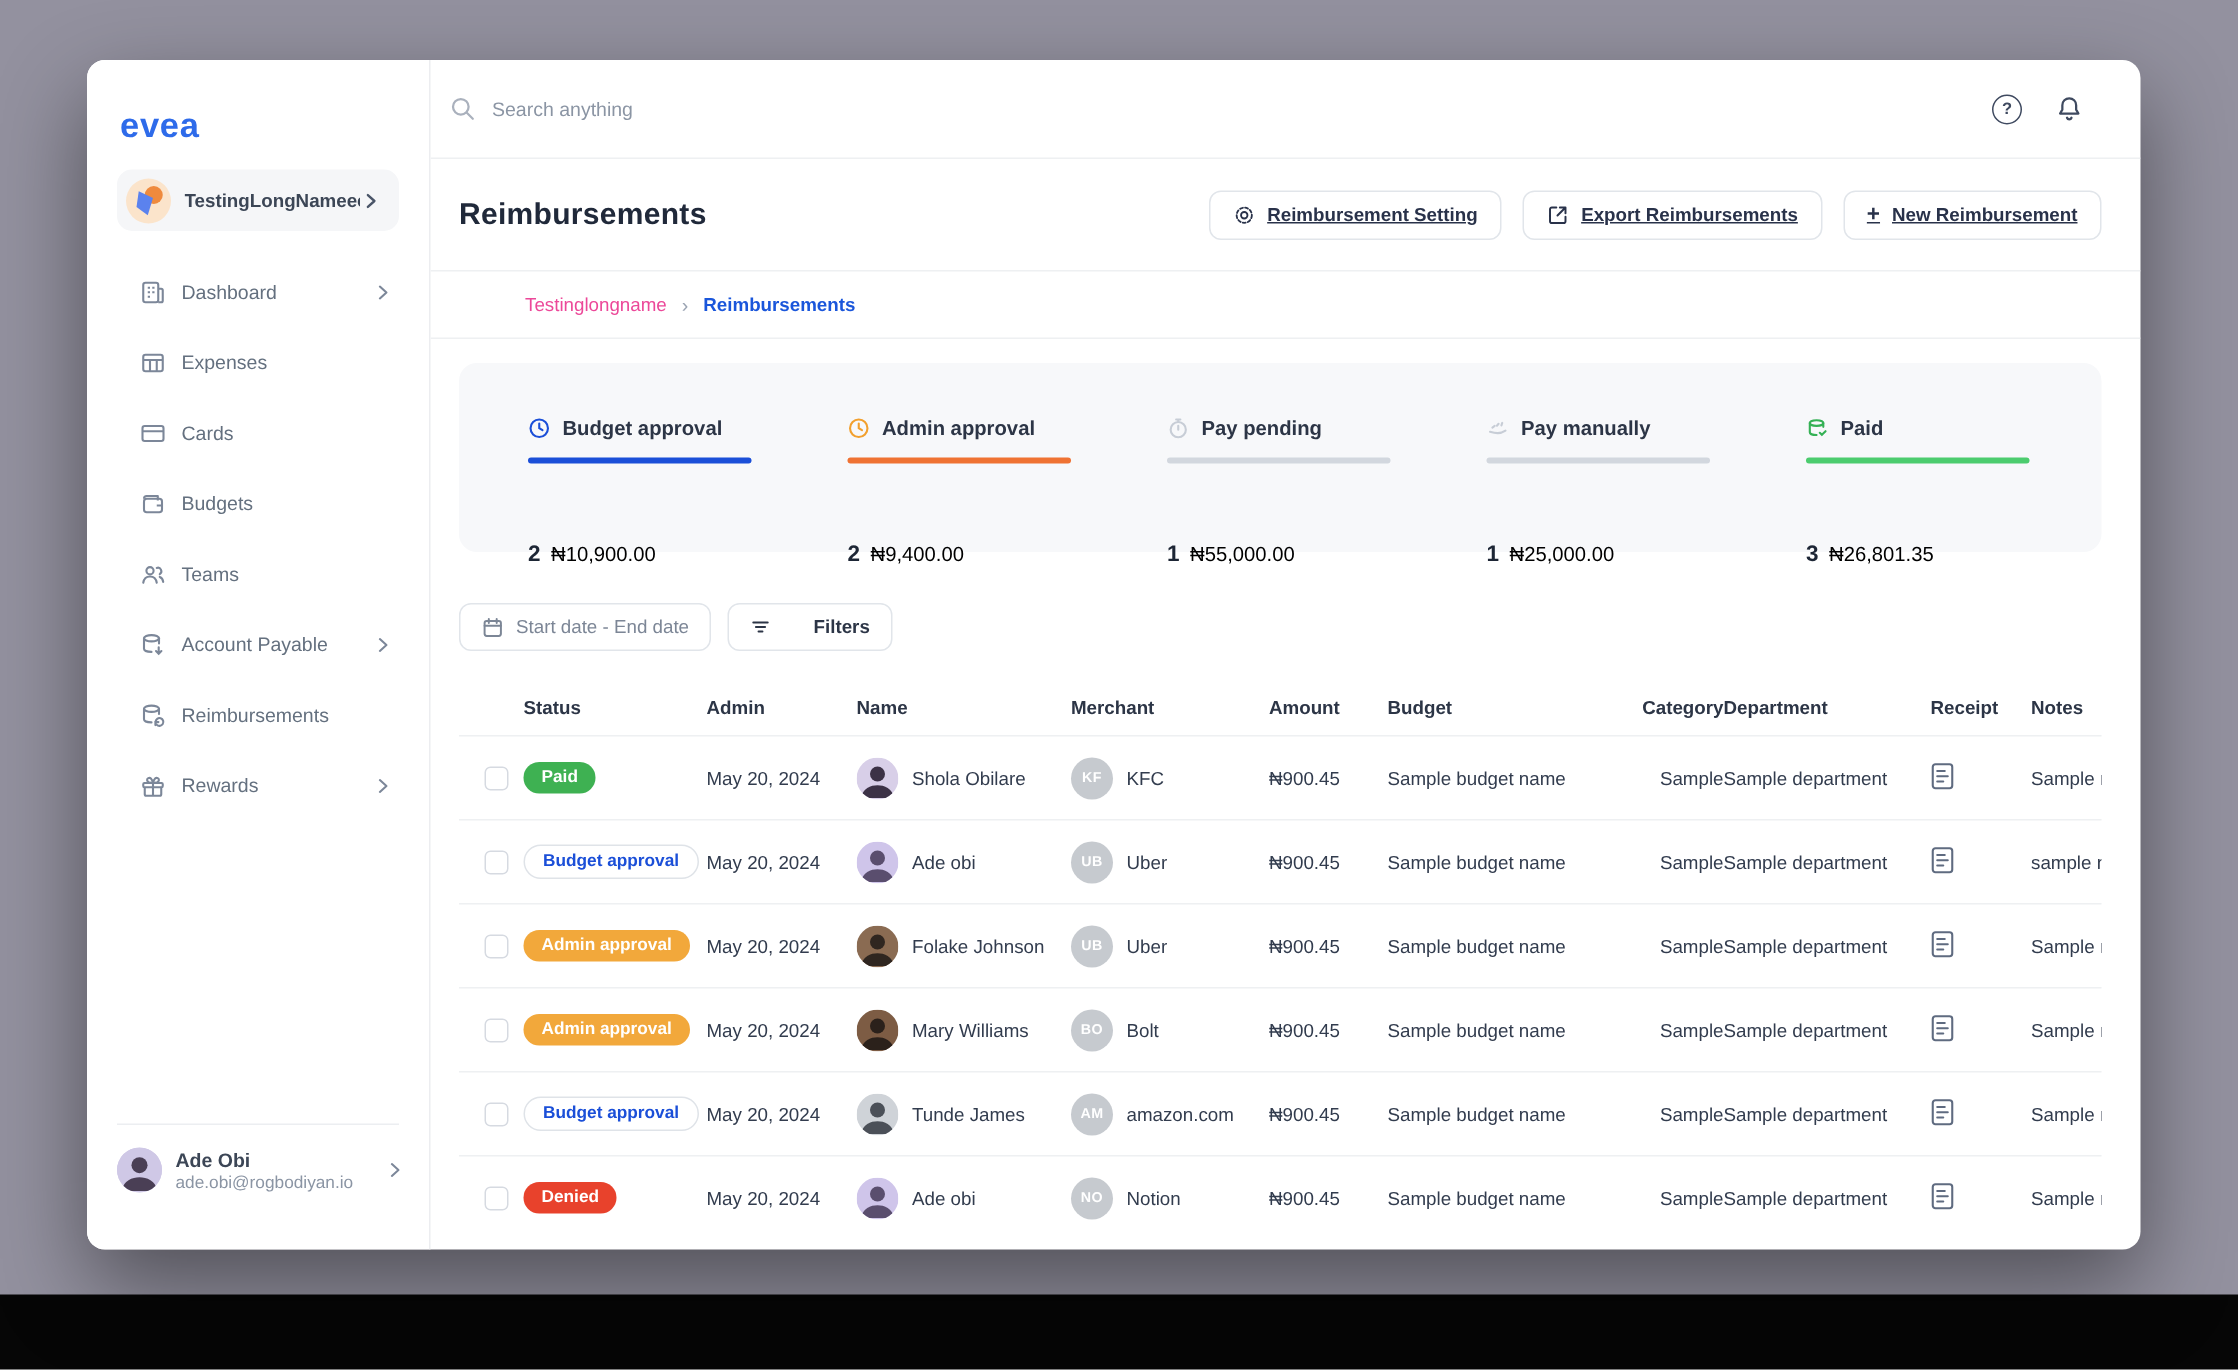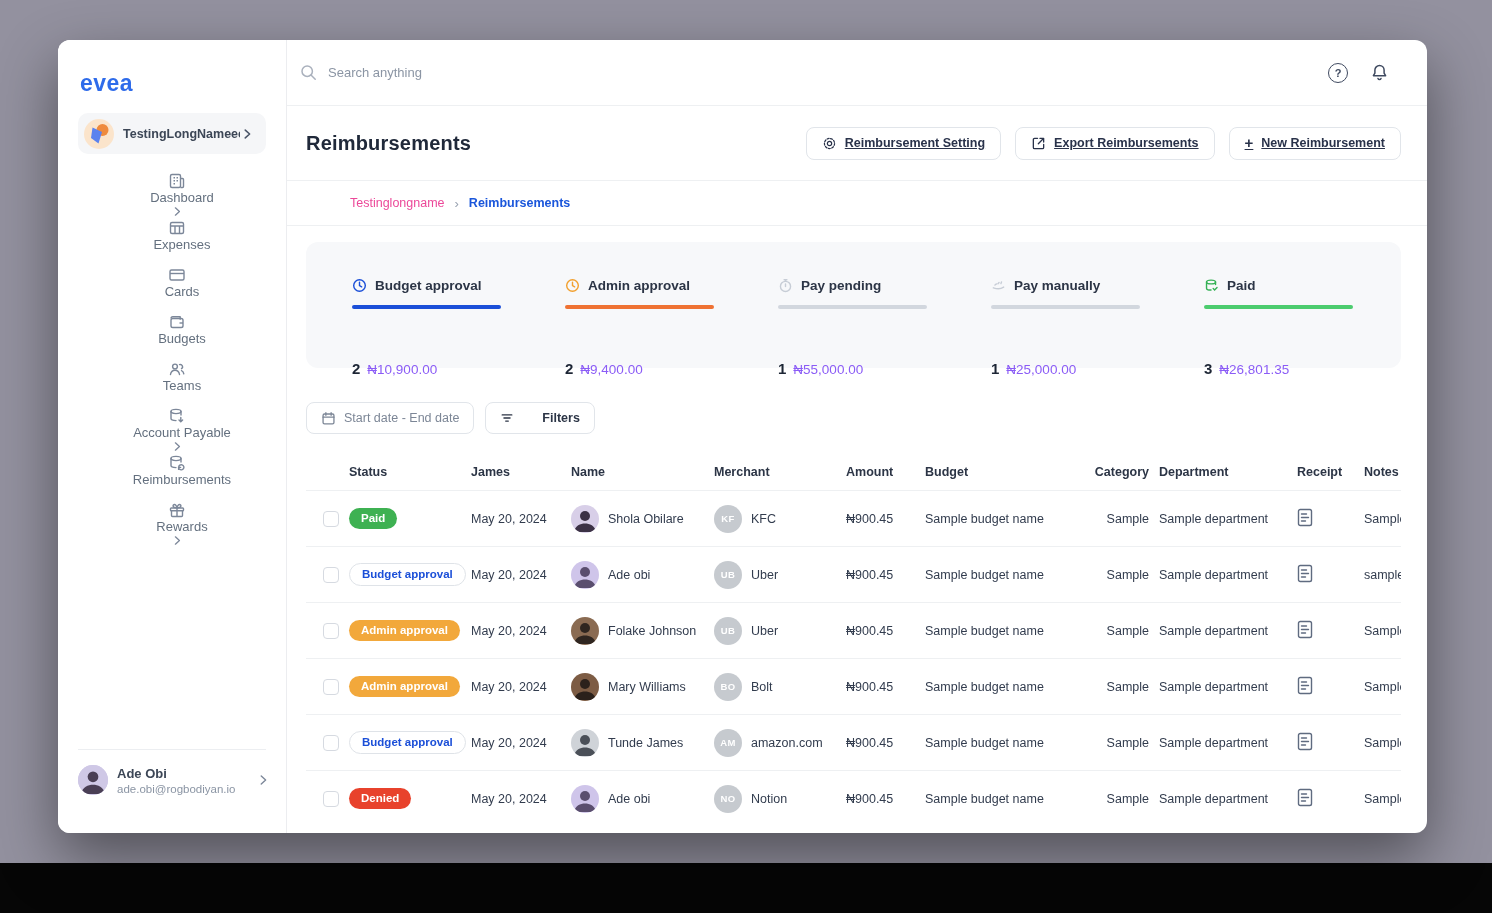--- a/index.html
+++ b/index.html
@@ -8,21 +8,21 @@
   .desktop { position:absolute; top:0; left:0; width:1492px; height:863px; background:#93919f; }
   .window { position:absolute; left:58px; top:40px; width:1369px; height:793px; background:#fff; border-radius:12px; box-shadow:0 24px 60px rgba(0,0,0,.45); overflow:hidden; display:flex; }
 
   
   .sidebar { width:229px; flex:0 0 229px; border-right:1px solid #ecedf0; position:relative; background:#fff; }
   .logo { margin:30px 0 0 22px; font-size:23px; font-weight:700; color:#2e6bea; letter-spacing:.5px; }
   .company { margin:16px 20px 0 20px; height:41px; background:#f5f6f8; border-radius:10px; display:flex; align-items:center; padding:0 12px 0 6px; cursor:pointer; }
   .company-avatar { width:30px; height:30px; border-radius:50%; background:#fbe4cb; display:flex; align-items:center; justify-content:center; overflow:hidden; flex:0 0 30px; }
   .company-name { flex:1; margin-left:9px; font-size:12.5px; font-weight:700; color:#3c4656; white-space:nowrap; overflow:hidden; }
   .menu { margin-top:17px; }
-  .menu-item { height:47px; display:flex; align-items:center; padding:0 24px 0 34px; cursor:pointer;flex-direction:column; }
+  .menu-item { height:47px; display:flex; align-items:center; padding:0 24px 0 34px; cursor:pointer; }
   .menu-item .mi-icon { width:19px; height:19px; flex:0 0 19px; display:flex; align-items:center; justify-content:center; }
   .menu-item .mi-label { margin-left:10px; flex:1; font-size:13px; color:#64707f; }
   .chev { width:14px; height:14px; }
   .sidebar-footer { position:absolute; left:0; right:0; bottom:0; height:84px; }
   .sidebar-footer .divider { margin:0 20px; border-top:1px solid #eceef1; }
   .profile { display:flex; align-items:center; padding:15px 16px 0 20px; cursor:pointer; }
   .profile-avatar { width:30px; height:30px; border-radius:50%; background:#cfc8e6; overflow:hidden; flex:0 0 30px; }
   .profile-texts { flex:1; margin-left:9px; overflow:hidden; }
   .profile-name { font-size:13px; font-weight:700; color:#3c4656; }
   .profile-email { font-size:11.5px; color:#8b95a4; margin-top:2px; white-space:nowrap; }
@@ -54,41 +54,41 @@
   .tabs-card { height:126px; background:#f7f8fa; border-radius:12px; display:flex; padding:36px 0 0 46px; gap:64px; }
   .stab { width:149px; cursor:pointer; }
   .stab-top { display:flex; align-items:center; gap:8px; font-size:13.5px; font-weight:700; color:#2c3546; white-space:nowrap; }
   .stab-bar { height:4px; border-radius:2px; margin-top:12px; }
   .bar-blue { background:#1b4fd8; }
   .bar-orange { background:#ef7233; }
   .bar-gray { background:#d2d7de; }
   .bar-green { background:#4ccc6e; }
   .stab-nums { margin-top:13px; display:flex; align-items:baseline; gap:7px; }
   .stab-count { font-size:15px; font-weight:700; color:#1d2635; }
-  .stab-amount { font-size:13.5px; color:#8b5cf6;margin-top:40px; }
+  .stab-amount { font-size:13.5px; color:#000000;margin-top:40px; }
 
   
   .filter-row { margin-top:34px; display:flex; gap:11px; }
   .fbtn { height:32px; background:#fff; border:1px solid #e1e5ea; border-radius:8px; display:flex; align-items:center; gap:8px; padding:0 14px; font-size:12.5px; color:#7c8696; cursor:pointer; font-family:inherit; }
   .fbtn.dark { color:#2c3546; font-weight:700;gap:28px; }
 
   
   .table { margin-top:20px; }
   .trow { display:flex; align-items:center; }
   .thead { height:36px; font-size:12.5px; font-weight:700; color:#2c3546; }
   .tbody-row { height:56px; border-top:1px solid #eef0f2; font-size:12.5px; color:#323c4e; }
   .c-check { width:43px; flex:0 0 43px; display:flex; align-items:center; padding-left:17px; }
   .c-status { width:122px; flex:0 0 122px; }
   .c-date { width:100px; flex:0 0 100px; }
   .c-name { width:143px; flex:0 0 143px; display:flex; align-items:center; gap:9px; }
   .c-merch { width:132px; flex:0 0 132px; display:flex; align-items:center; gap:9px; }
   .c-amount { width:79px; flex:0 0 79px; }
   .c-budget { width:143px; flex:0 0 143px; }
   .c-cat { width:81px; flex:0 0 81px;text-align:right; }
-  .c-dept { width:138px; flex:0 0 138px;margin-left:10px; }
+  .c-dept { width:138px; flex:0 0 138px; }
   .c-receipt { width:67px; flex:0 0 67px; }
   .c-notes { flex:1; min-width:0; white-space:nowrap; overflow:hidden; }
   .cbx { appearance:none; width:16px; height:16px; border:1.5px solid #d6dae1; border-radius:4px; background:#fff; cursor:pointer; }
   .badge { display:inline-block; padding:4px 12px; border-radius:999px; font-size:11.5px; font-weight:700; line-height:1.2; }
   .badge-paid { background:#3eb152; color:#fff; }
   .badge-outline { background:#fff; border:1px solid #dfe3e8; color:#1b4fd8; }
   .badge-admin { background:#f2a83b; color:#fff; }
   .badge-denied { background:#e8422c; color:#fff; }
   .pavatar { width:28px; height:28px; border-radius:50%; overflow:hidden; flex:0 0 28px; }
   .mavatar { width:28px; height:28px; border-radius:50%; background:#c6cacf; color:#fff; font-size:9.5px; font-weight:700; display:flex; align-items:center; justify-content:center; letter-spacing:.3px; flex:0 0 28px; }
@@ -370,21 +370,21 @@
               <path d="M2.5 4.5h11M4.5 8h7M6.5 11.5h3"></path>
             </svg>
           <span>Filters</span>
         </button>
       </div>
 
       <div class="table">
         <div class="trow thead">
           <div class="c-check"></div>
           <div class="c-status">Status</div>
-          <div class="c-date">James</div>
+          <div class="c-date">Admin</div>
           <div class="c-name">Name</div>
           <div class="c-merch">Merchant</div>
           <div class="c-amount">Amount</div>
           <div class="c-budget">Budget</div>
           <div class="c-cat">Category</div>
           <div class="c-dept">Department</div>
           <div class="c-receipt">Receipt</div>
           <div class="c-notes">Notes</div>
         </div>
 

